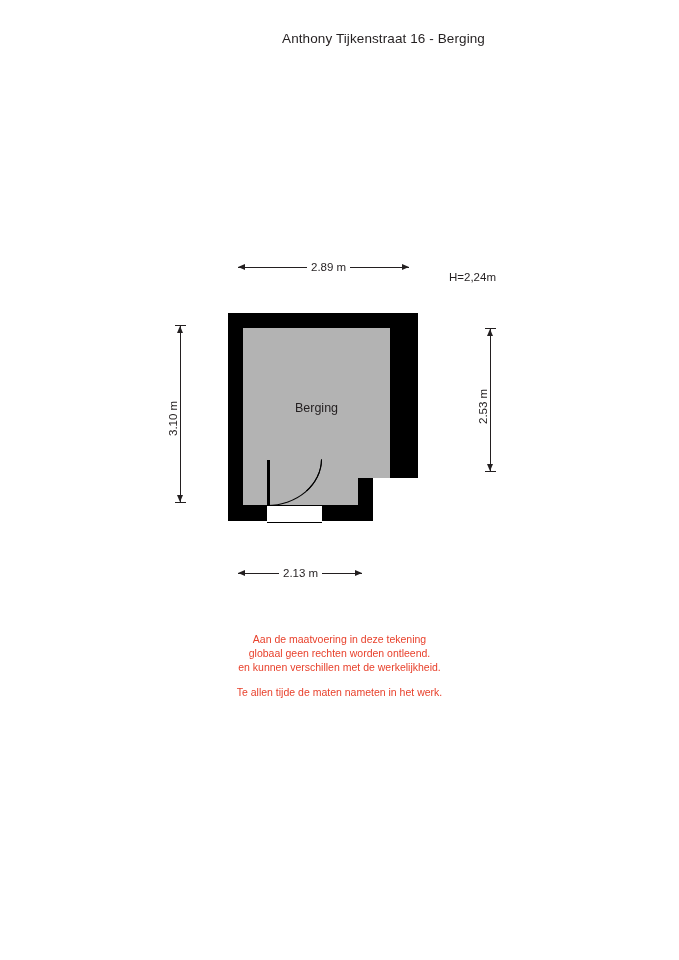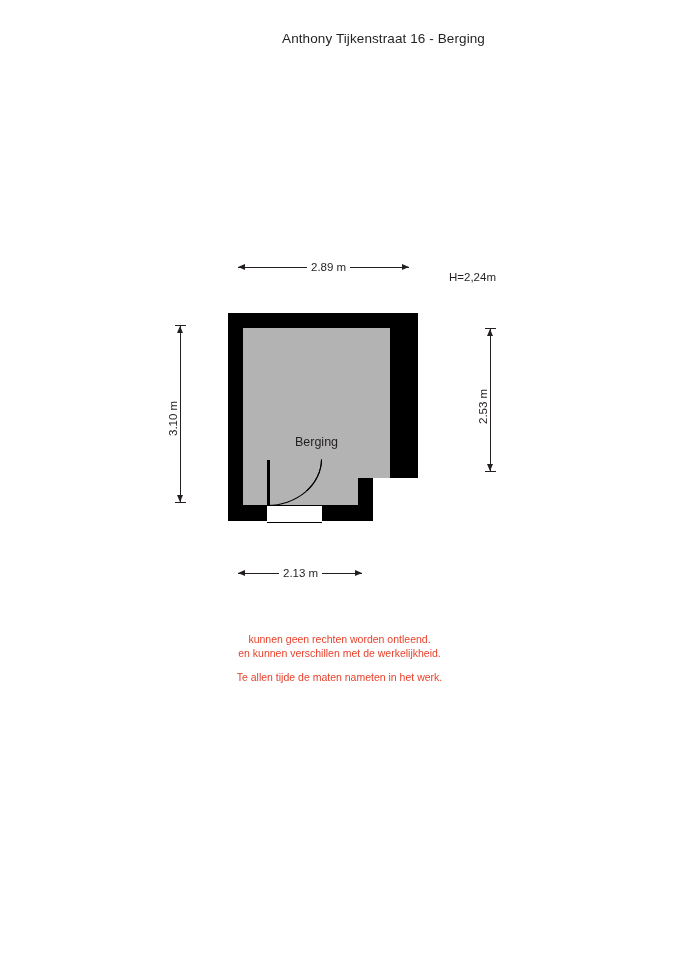--- a/index.html
+++ b/index.html
@@ -134,21 +134,20 @@
   }
 
   .room-label {
     position: absolute;
     left: 243px;
     top: 401px;
     width: 147px;
     text-align: center;
     font-size: 12.5px;
     color: #231f20;
-    margin-top: 34px;
   }
 
   
   .dim-h {
     position: absolute;
     height: 1px;
     background: #231f20;
   }
   .dim-v {
     position: absolute;
@@ -268,17 +267,18 @@
   <div class="dim-v" style="left:490px; top:328px; width:1px; height:143px;"></div>
   <div class="cap-h" style="left:485px; top:328px;"></div>
   <div class="cap-h" style="left:485px; top:471px;"></div>
   <div class="arrow arrow-up" style="left:487px; top:329px;"></div>
   <div class="arrow arrow-down" style="left:487px; top:464px;"></div>
   <div class="dim-label-v" style="left:489px; top:428px; transform: rotate(-90deg) translate(0, -100%); padding:0 4px; background:#fff;">2.53 m</div>
 
 </div>
 
 <div id="disclaimer">
-  <div>kunnen geen rechten worden ontleend.</div>
+  <div>Aan de maatvoering in deze tekening</div>
+  <div>globaal geen rechten worden ontleend.</div>
   <div>en kunnen verschillen met de werkelijkheid.</div>
   <span class="gap"></span>
   <div>Te allen tijde de maten nameten in het werk.</div>
 </div>
 
 </body></html>

